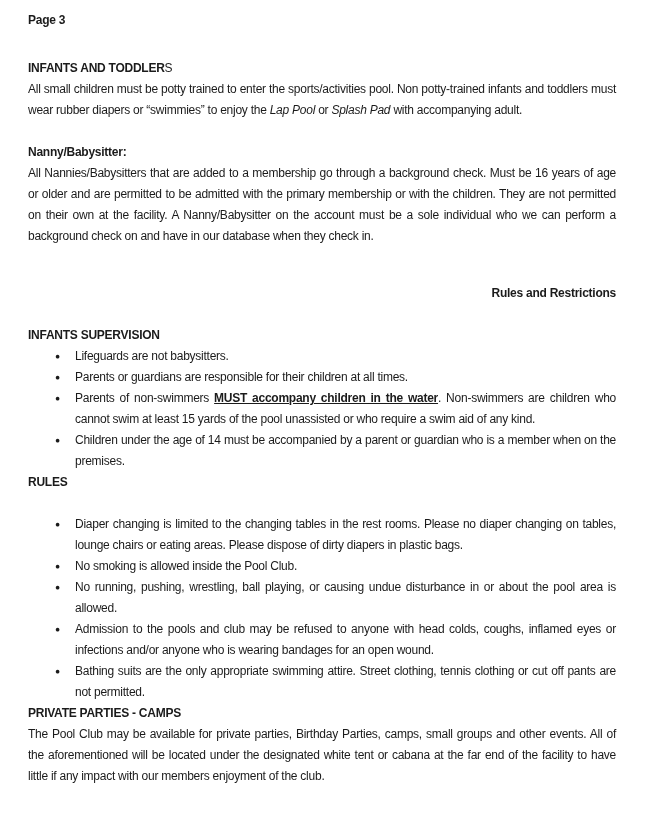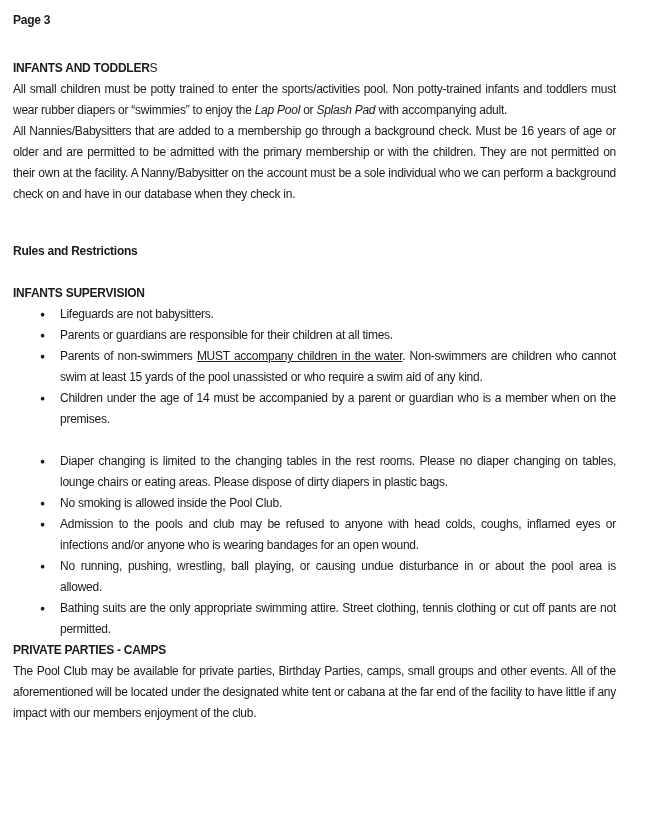--- a/index.html
+++ b/index.html
@@ -3,70 +3,72 @@
 <meta charset="utf-8">
 <style>
   * { margin: 0; padding: 0; box-sizing: border-box; }
   html, body { background: #ffffff; }
   body {
     width: 672px; height: 836px; overflow: hidden;
     font-family: "Liberation Sans", sans-serif;
     font-size: 12px; line-height: 21px; letter-spacing: -0.25px;
     color: #1b1b1b;
   }
-  .page { padding: 10px 24px 0 13px; width: 640px; }
+  .page { padding: 10px 24px 0 28px; width: 640px; }
   p.para { text-align: justify; }
   .h { font-weight: 700; text-align: left; }
   .h .reg { font-weight: 400; }
   i.name { font-style: italic; }
-  .ul-run { text-decoration: underline; }
+  .ul-run { text-decoration: underline; font-weight: bold; }
   ul.bullets { list-style: none; }
   ul.bullets li {
     position: relative; padding-left: 47px; text-align: justify;
   }
   ul.bullets li::before {
     content: "●"; position: absolute; left: 27px; top: 0;
     font-size: 8.5px; line-height: 21px; letter-spacing: 0;
   }
   .mt19 { margin-top: 27px; }
   .mt21 { margin-top: 21px; }
-  .mt36 { margin-top: 36px; }
+  .mt36 { margin-top: 36px; text-align: right; }
   .mt11 { }
 </style>
 </head>
 <body>
 
 <div class="page">
 
   <p class="h">Page 3</p>
 
   <p class="h mt19"><span>INFANTS AND TODDLER</span><span class="reg">S</span></p>
 
   <p class="para"><span>All small children must be potty trained to enter the sports/activities pool.  Non potty-trained infants and toddlers must wear rubber diapers or “swimmies” to enjoy the </span><i class="name">Lap Pool</i><span> or </span><i class="name">Splash Pad</i><span> with accompanying adult.</span></p>
 
+  <p class="h mt21">Nanny/Babysitter:</p>
 
   <p class="para">All Nannies/Babysitters that are added to a membership go through a background check.  Must be 16 years of age or older and are permitted to be admitted with the primary membership or with the children.  They are not permitted on their own at the facility.  A Nanny/Babysitter on the account must be a sole individual who we can perform a background check on and have in our database when they check in.</p>
 
   <p class="h mt36">Rules and Restrictions</p>
 
   <p class="h mt21">INFANTS SUPERVISION</p>
 
   <ul class="bullets">
     <li>Lifeguards are not babysitters.</li>
     <li>Parents or guardians are responsible for their children at all times.</li>
     <li><span>Parents of non-swimmers </span><span class="ul-run">MUST accompany children in the water</span><span>. Non-swimmers are children who cannot swim at least 15 yards of the pool unassisted or who require a swim aid of any kind.</span></li>
     <li>Children under the age of 14 must be accompanied by a parent or guardian who is a member when on the premises.</li>
   </ul>
 
+  <p class="h">RULES</p>
 
   <ul class="bullets mt21">
     <li>Diaper changing is limited to the changing tables in the rest rooms.  Please no diaper changing on tables, lounge chairs or eating areas.  Please dispose of dirty diapers in plastic bags.</li>
     <li>No smoking is allowed inside the Pool Club.</li>
+    <li>No running, pushing, wrestling, ball playing, or causing undue disturbance in or about the pool area is allowed.</li>
     <li>Admission to the pools and club may be refused to anyone with head colds, coughs, inflamed eyes or infections and/or anyone who is wearing bandages for an open wound.</li>
-    <li>No running, pushing, wrestling, ball playing, or causing undue disturbance in or about the pool area is allowed.</li>
     <li>Bathing suits are the only appropriate swimming attire.  Street clothing, tennis clothing or cut off pants are not permitted.</li>
   </ul>
 
   <p class="h mt11">PRIVATE PARTIES - CAMPS</p>
 
   <p class="para">The Pool Club may be available for private parties, Birthday Parties, camps, small groups and other events.  All of the aforementioned will be located under the designated white tent or cabana at the far end of the facility to have little if any impact with our members enjoyment of the club.</p>
 
 </div>
 
 </body></html>

